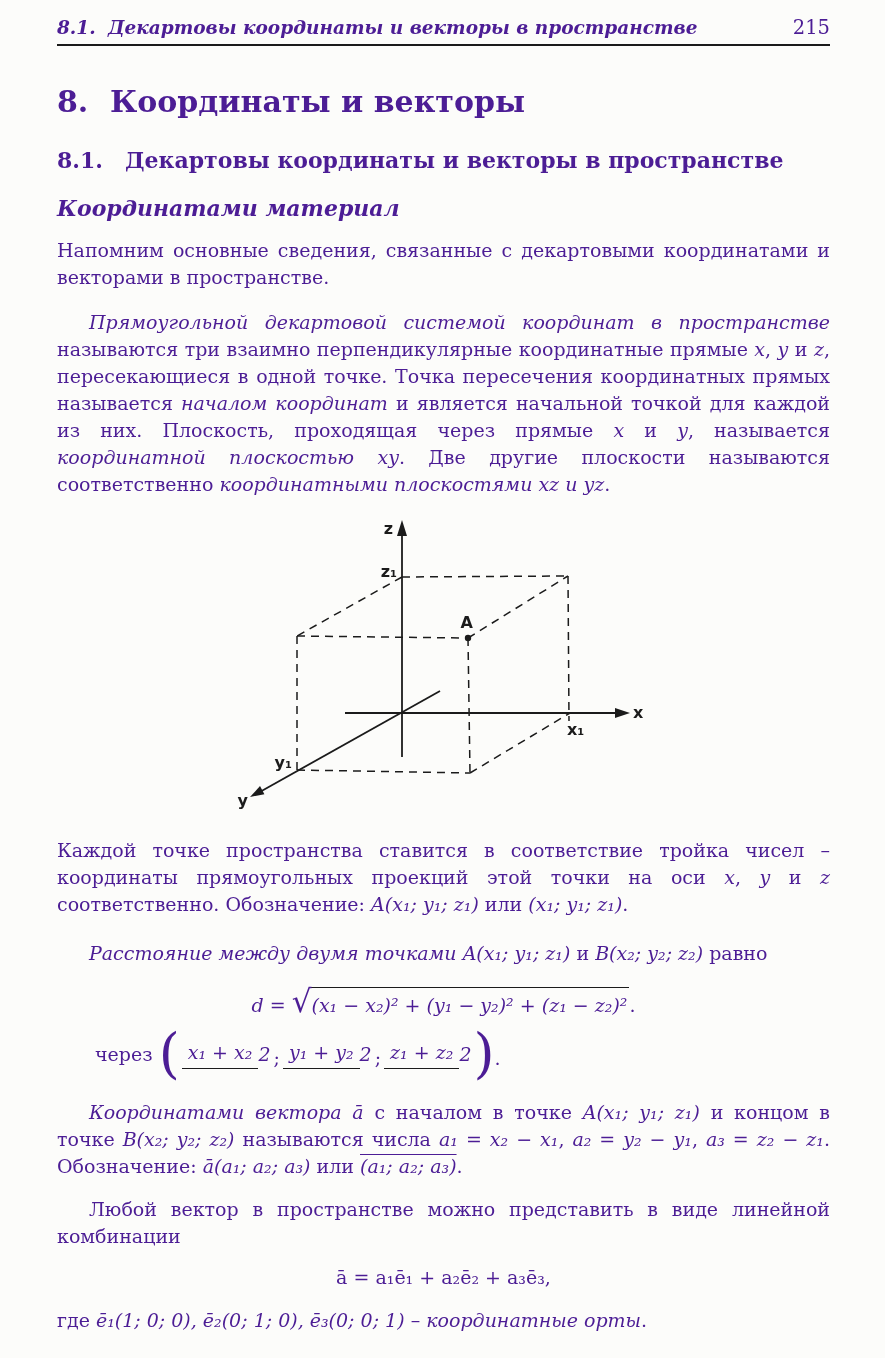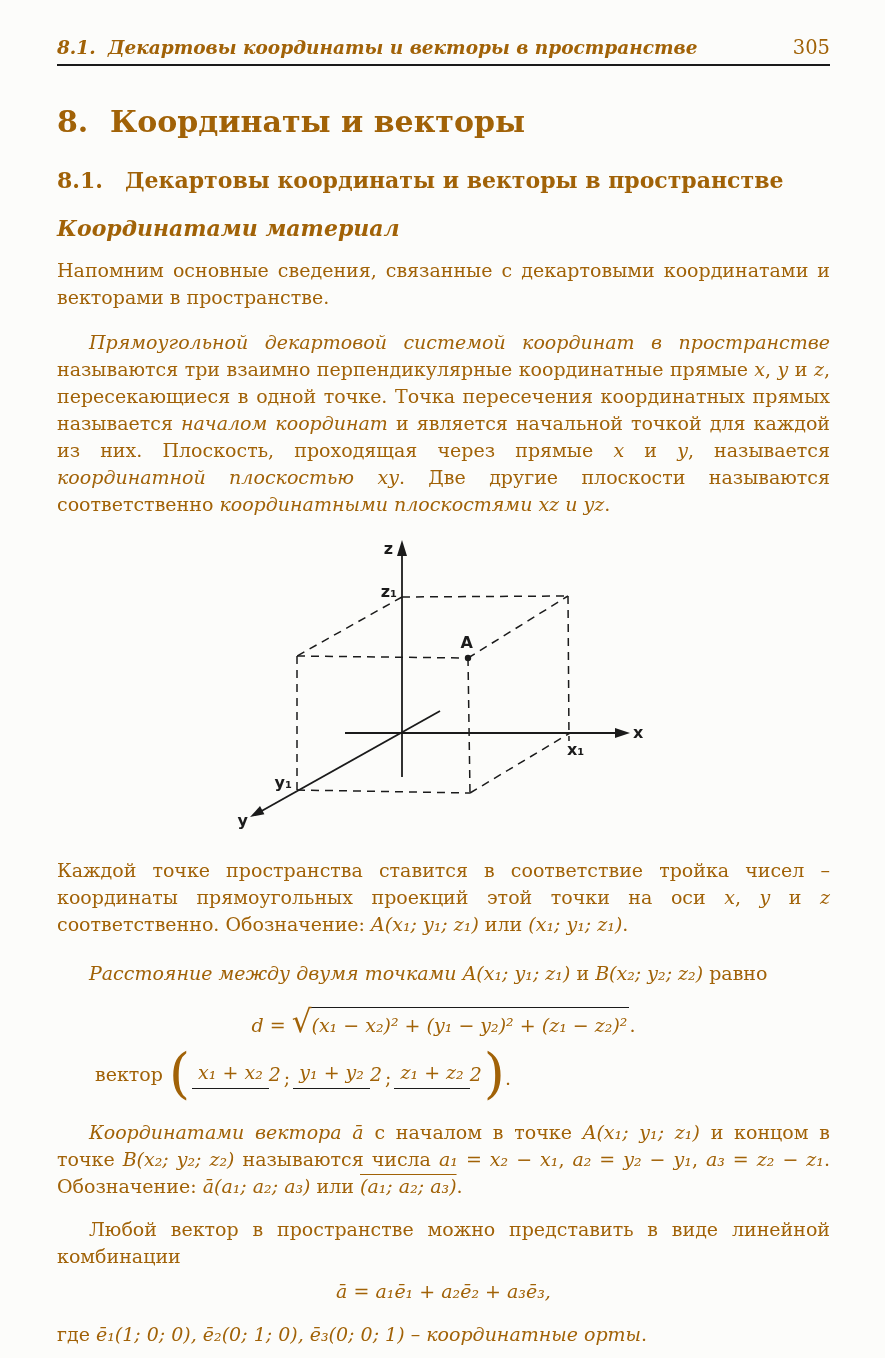--- a/index.html
+++ b/index.html
@@ -1,25 +1,25 @@
 <!DOCTYPE html>
 <html lang="ru"><head>
 <meta charset="utf-8">
 <style>
   html,body{margin:0;padding:0;background:#e8e8e6;}
   .page{
     position:relative;
     width:885px;height:1358px;
     margin:0 auto;
     background:#fcfcfa;
-    color:#a16207;
+    color:#4c1d95;
     font-family:"DejaVu Serif","Liberation Serif",serif;
     font-size:19px;
     box-sizing:border-box;
-    padding:36px 55px 0 57px;
+    padding:16px 55px 0 57px;
     overflow:hidden;
   }
   
   .runhead{
     display:flex;align-items:baseline;
     border-bottom:2.5px solid #1a1a1a;
     padding-bottom:5px;
   }
   .runhead .sec{font-style:italic;font-weight:600;font-size:18.5px;min-width:51px;}
   .runhead .ttl{font-style:italic;font-weight:600;font-size:18.5px;}
@@ -53,31 +53,31 @@
   .p-flex{display:flex;align-items:center;line-height:25px;}
   .p-flex .run{white-space:pre;}
   .p-flex .lead-indent{width:32px;}
   .bigp{font-size:54px;font-weight:400;line-height:1;font-family:"DejaVu Serif",serif;}
   .frac{display:inline-flex;flex-direction:row;text-align:center;font-style:italic;margin:0 2px;}
   .frac .num{border-bottom:1.8px solid #1b1b1b;padding:0 6px 3px;}
   .frac .den{padding-top:2px;}
   .fsep{align-self:center;padding:0 1px;position:relative;top:4px;}
   .tail-period{align-self:flex-end;margin-bottom:10px;}
   
-  .formula-vec{margin-top:8px;text-align:center;font-style:italic;line-height:27px;}
+  .formula-vec{margin-top:14px;text-align:center;line-height:27px;}
 </style>
 </head>
 <body>
 
 <div class="page">
 
   <div class="runhead">
     <span class="sec">8.1.</span>
     <span class="ttl">Декартовы координаты и векторы в пространстве</span>
-    <span class="pageno">305</span>
+    <span class="pageno">215</span>
   </div>
 
   <div class="h1">
     <span class="num">8.</span>
     <span>Координаты и векторы</span>
   </div>
 
   <div class="h2">
     <span class="num">8.1.</span>
     <span>Декартовы координаты и векторы в пространстве</span>
@@ -131,21 +131,21 @@
 
   <div class="formula-dist">
     <span class="lhs">d = </span>
     <span class="radsign">√</span>
     <span class="radicand">(x₁ − x₂)² + (y₁ − y₂)² + (z₁ − z₂)²</span>
     <span class="period">.</span>
   </div>
 
   <div class="p-flex mt8">
     <span class="lead-indent"></span>
-    <span class="run run-n"> вектор </span>
+    <span class="run run-n"> через </span>
     <span class="bigp">(</span>
     <span class="frac">
       <span class="num">x₁ + x₂</span>
       <span class="den">2</span>
     </span>
     <span class="fsep">;</span>
     <span class="frac">
       <span class="num">y₁ + y₂</span>
       <span class="den">2</span>
     </span>

